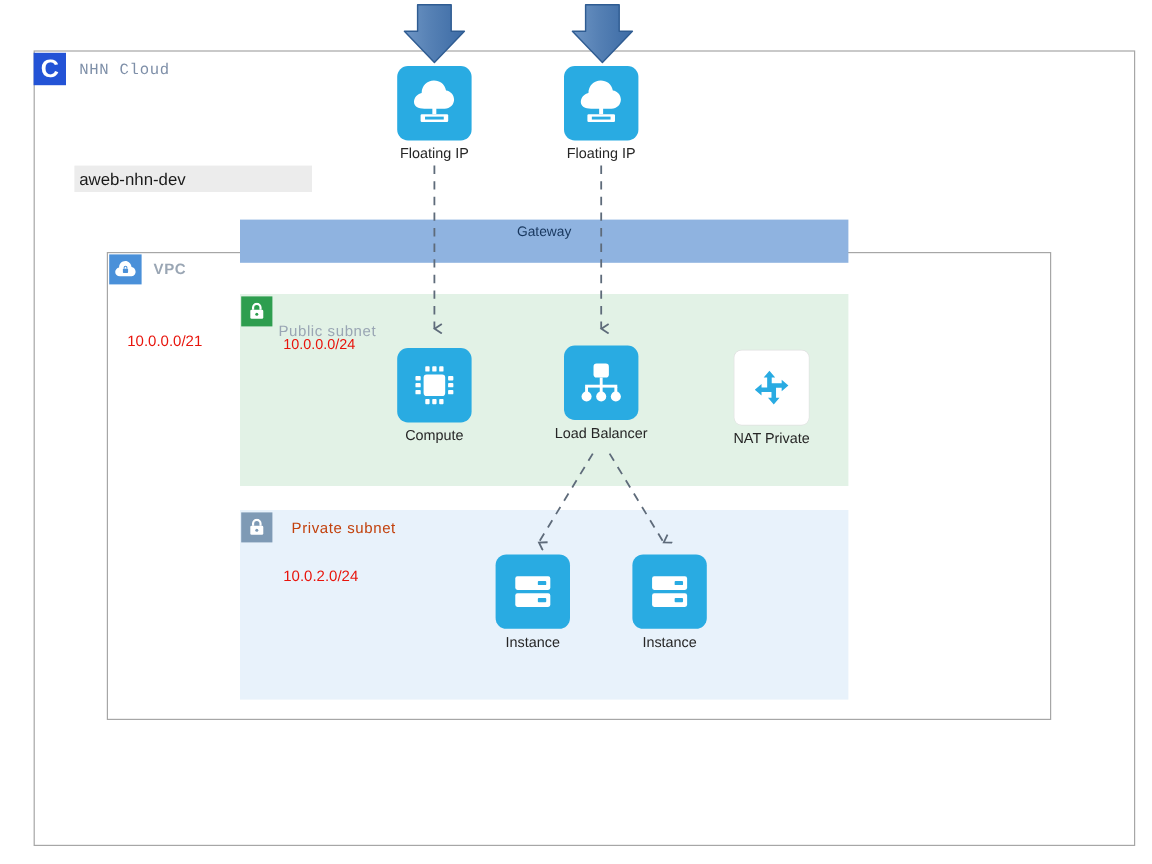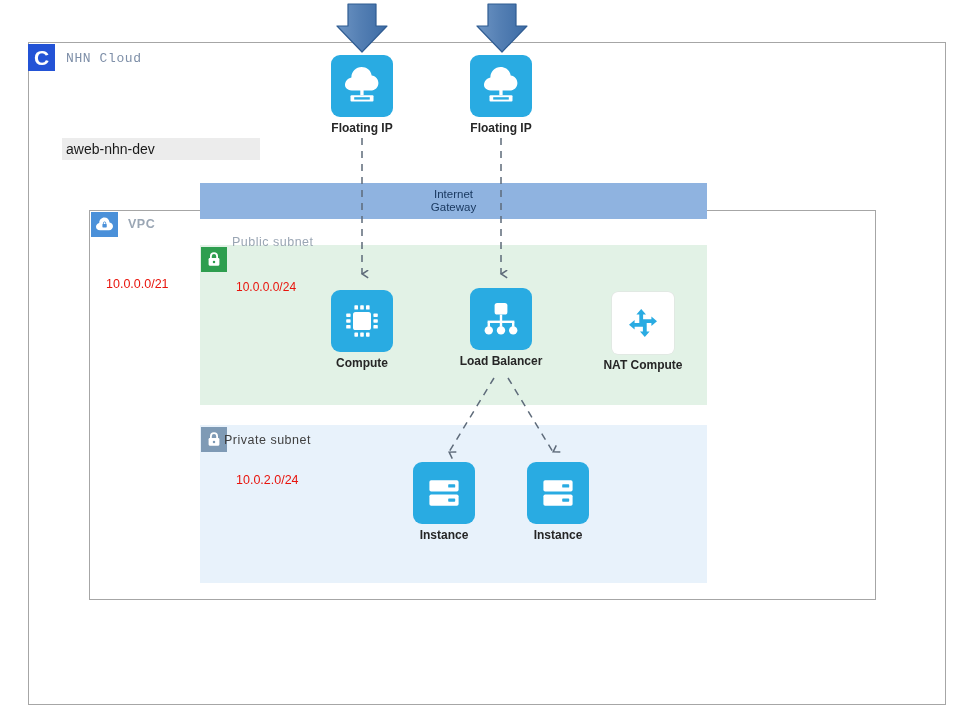--- a/index.html
+++ b/index.html
@@ -145,21 +145,21 @@
     width: 26px;
     height: 25px;
     background: #2e9e4f;
     display: flex;
     align-items: center;
     justify-content: center;
   }
   #public-label {
     position: absolute;
     left: 232px;
-    top: 235px;
+    top: 269px;
     font-size: 12.5px;
     color: #9aa6b4;
     letter-spacing: 0.5px;
     white-space: nowrap;
   }
   #public-cidr {
     position: absolute;
     left: 236px;
     top: 280px;
     font-size: 12px;
@@ -181,24 +181,24 @@
     top: 427px;
     width: 26px;
     height: 25px;
     background: #7e9ab5;
     display: flex;
     align-items: center;
     justify-content: center;
   }
   #private-label {
     position: absolute;
-    left: 224px;
+    left: 243px;
     top: 433px;
     font-size: 12.5px;
-    color: #404040;
+    color: #c2410c;
     letter-spacing: 0.5px;
     white-space: nowrap;
   }
   #private-cidr {
     position: absolute;
     left: 236px;
     top: 473px;
     font-size: 12.5px;
     color: #e8140c;
     white-space: nowrap;
@@ -228,21 +228,20 @@
   }
   .node-label {
     position: absolute;
     left: -75px;
     top: 66px;
     width: 150px;
     text-align: center;
     font-size: 12px;
     color: #262626;
     white-space: nowrap;
-    font-weight: bold;
   }
   
   #wires {
     position: absolute;
     left: 0;
     top: 0;
     width: 960px;
     height: 720px;
     pointer-events: none;
   }
@@ -265,21 +264,20 @@
       <path d="M6.2 18.5h11.6c3 0 5.2-2.3 5.2-5.1 0-2.6-1.9-4.8-4.4-5.1C18.1 4.6 15.3 2 11.9 2 8.2 2 5.2 5 5.2 8.7v.2C2.7 9.4 1 11.5 1 13.9c0 2.6 2.1 4.6 5.2 4.6z" fill="#ffffff"></path>
       <rect x="9.3" y="10.2" width="5.6" height="4.6" rx="0.8" fill="#4a90d9"></rect>
       <path d="M10.6 10.3V9.1a1.5 1.5 0 0 1 3 0v1.2" stroke="#4a90d9" stroke-width="1.1" fill="none"></path>
     </svg>
   </div>
   <div id="vpc-label">VPC</div>
   <div id="vpc-cidr">10.0.0.0/21</div>
 
   <div id="igw-bar"></div>
   <div id="igw-label">
-    <div>Internet</div>
     <div>Gateway</div>
   </div>
 
   <div id="public-subnet"></div>
   <div id="public-badge">
     <svg width="14" height="15" viewBox="0 0 14 15">
       <rect x="1.6" y="6.1" width="10.8" height="7.6" rx="1.1" fill="#ffffff"></rect>
       <path d="M3.9 6.1V4.3a3.1 3.1 0 0 1 6.2 0v1.8" stroke="#ffffff" stroke-width="1.8" fill="none"></path>
       <circle cx="7" cy="9.9" r="1.25" fill="#2e9e4f"></circle>
     </svg>
@@ -398,21 +396,21 @@
           <path d="M14.4 12.6 l4.8 -5.6 l4.8 5.6 h-2.9 v10.1 h-3.8 V12.6 z"></path>
 
           <path d="M27.6 29.4 l-4.8 5.6 l-4.8 -5.6 h2.9 V19.3 h3.8 v10.1 z"></path>
 
           <path d="M29.4 14.4 l5.6 4.8 l-5.6 4.8 v-2.9 H19.3 v-3.8 h10.1 z"></path>
 
           <path d="M12.6 27.6 l-5.6 -4.8 l5.6 -4.8 v2.9 h10.1 v3.8 H12.6 z"></path>
         </g>
       </svg>
     </div>
-    <div class="node-label">NAT Compute</div>
+    <div class="node-label">NAT Private</div>
   </div>
 
   <div class="node" style="left:444px; top:462px;">
     <div class="node-icon">
       <svg width="40" height="40" viewBox="0 0 40 40">
         <rect x="5.4" y="7.2" width="29.2" height="11.4" rx="1.8" fill="#ffffff"></rect>
         <rect x="5.4" y="21.4" width="29.2" height="11.4" rx="1.8" fill="#ffffff"></rect>
         <rect x="24.2" y="11.2" width="7.0" height="3.4" rx="0.7" fill="#29abe2"></rect>
         <rect x="24.2" y="25.4" width="7.0" height="3.4" rx="0.7" fill="#29abe2"></rect>
       </svg>

